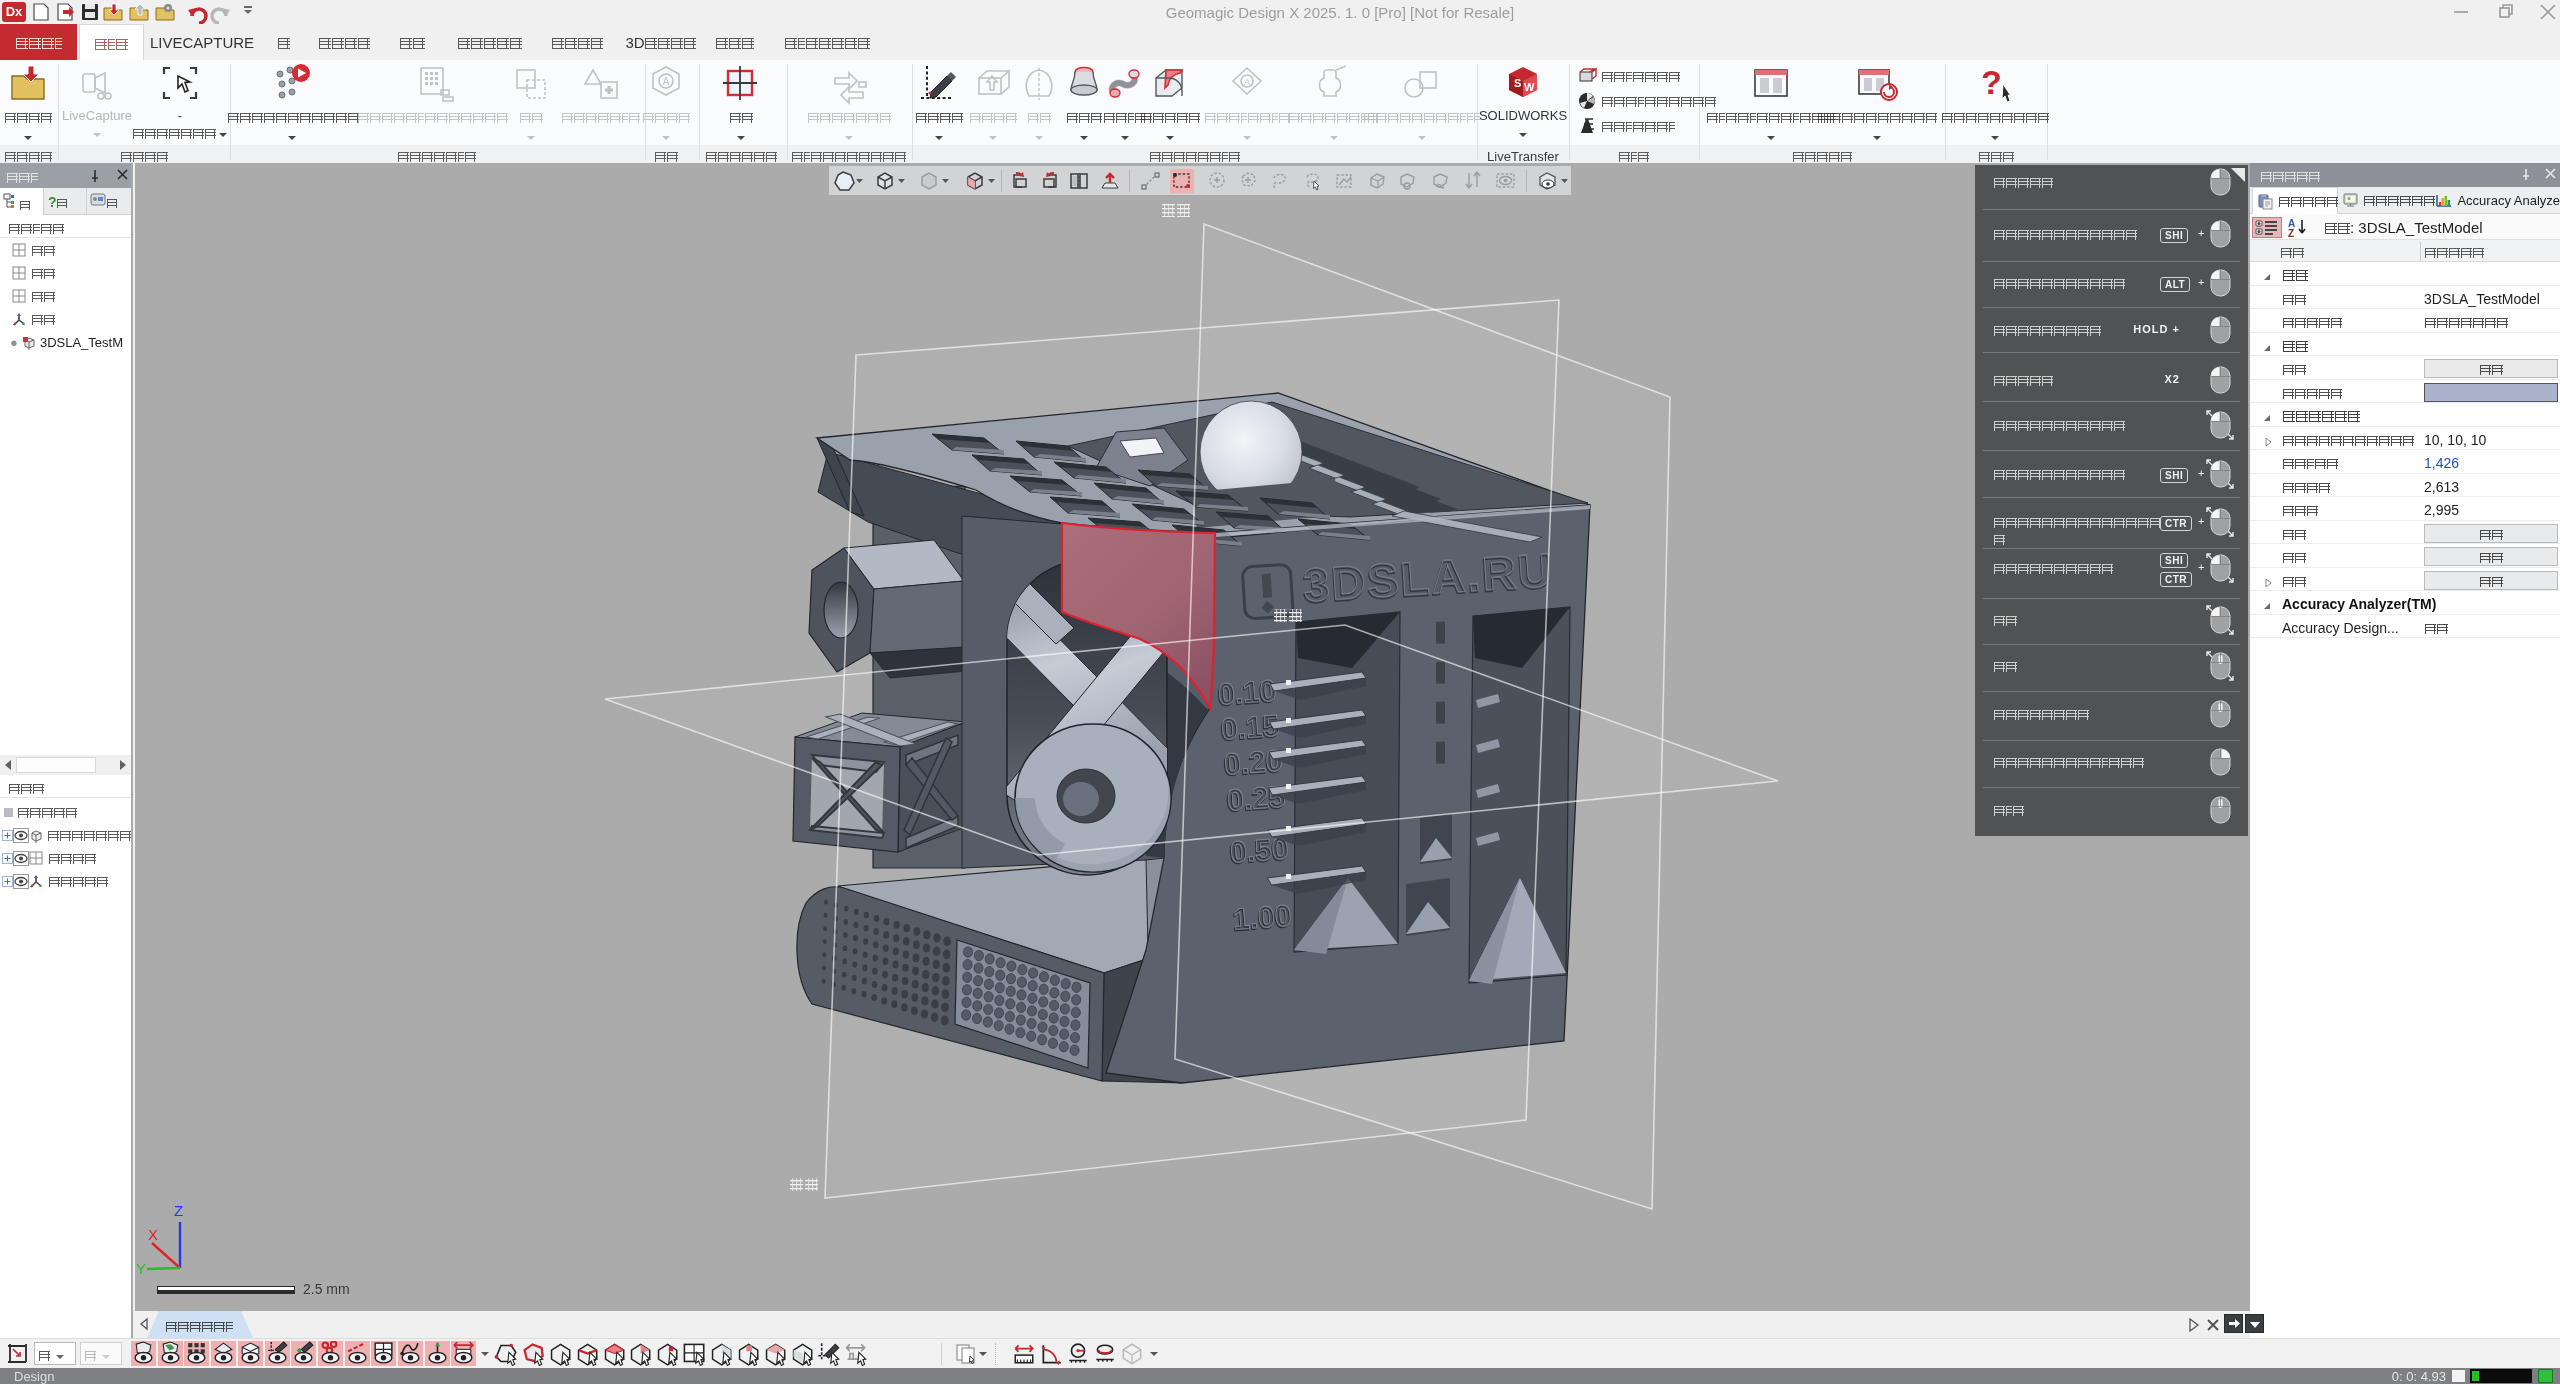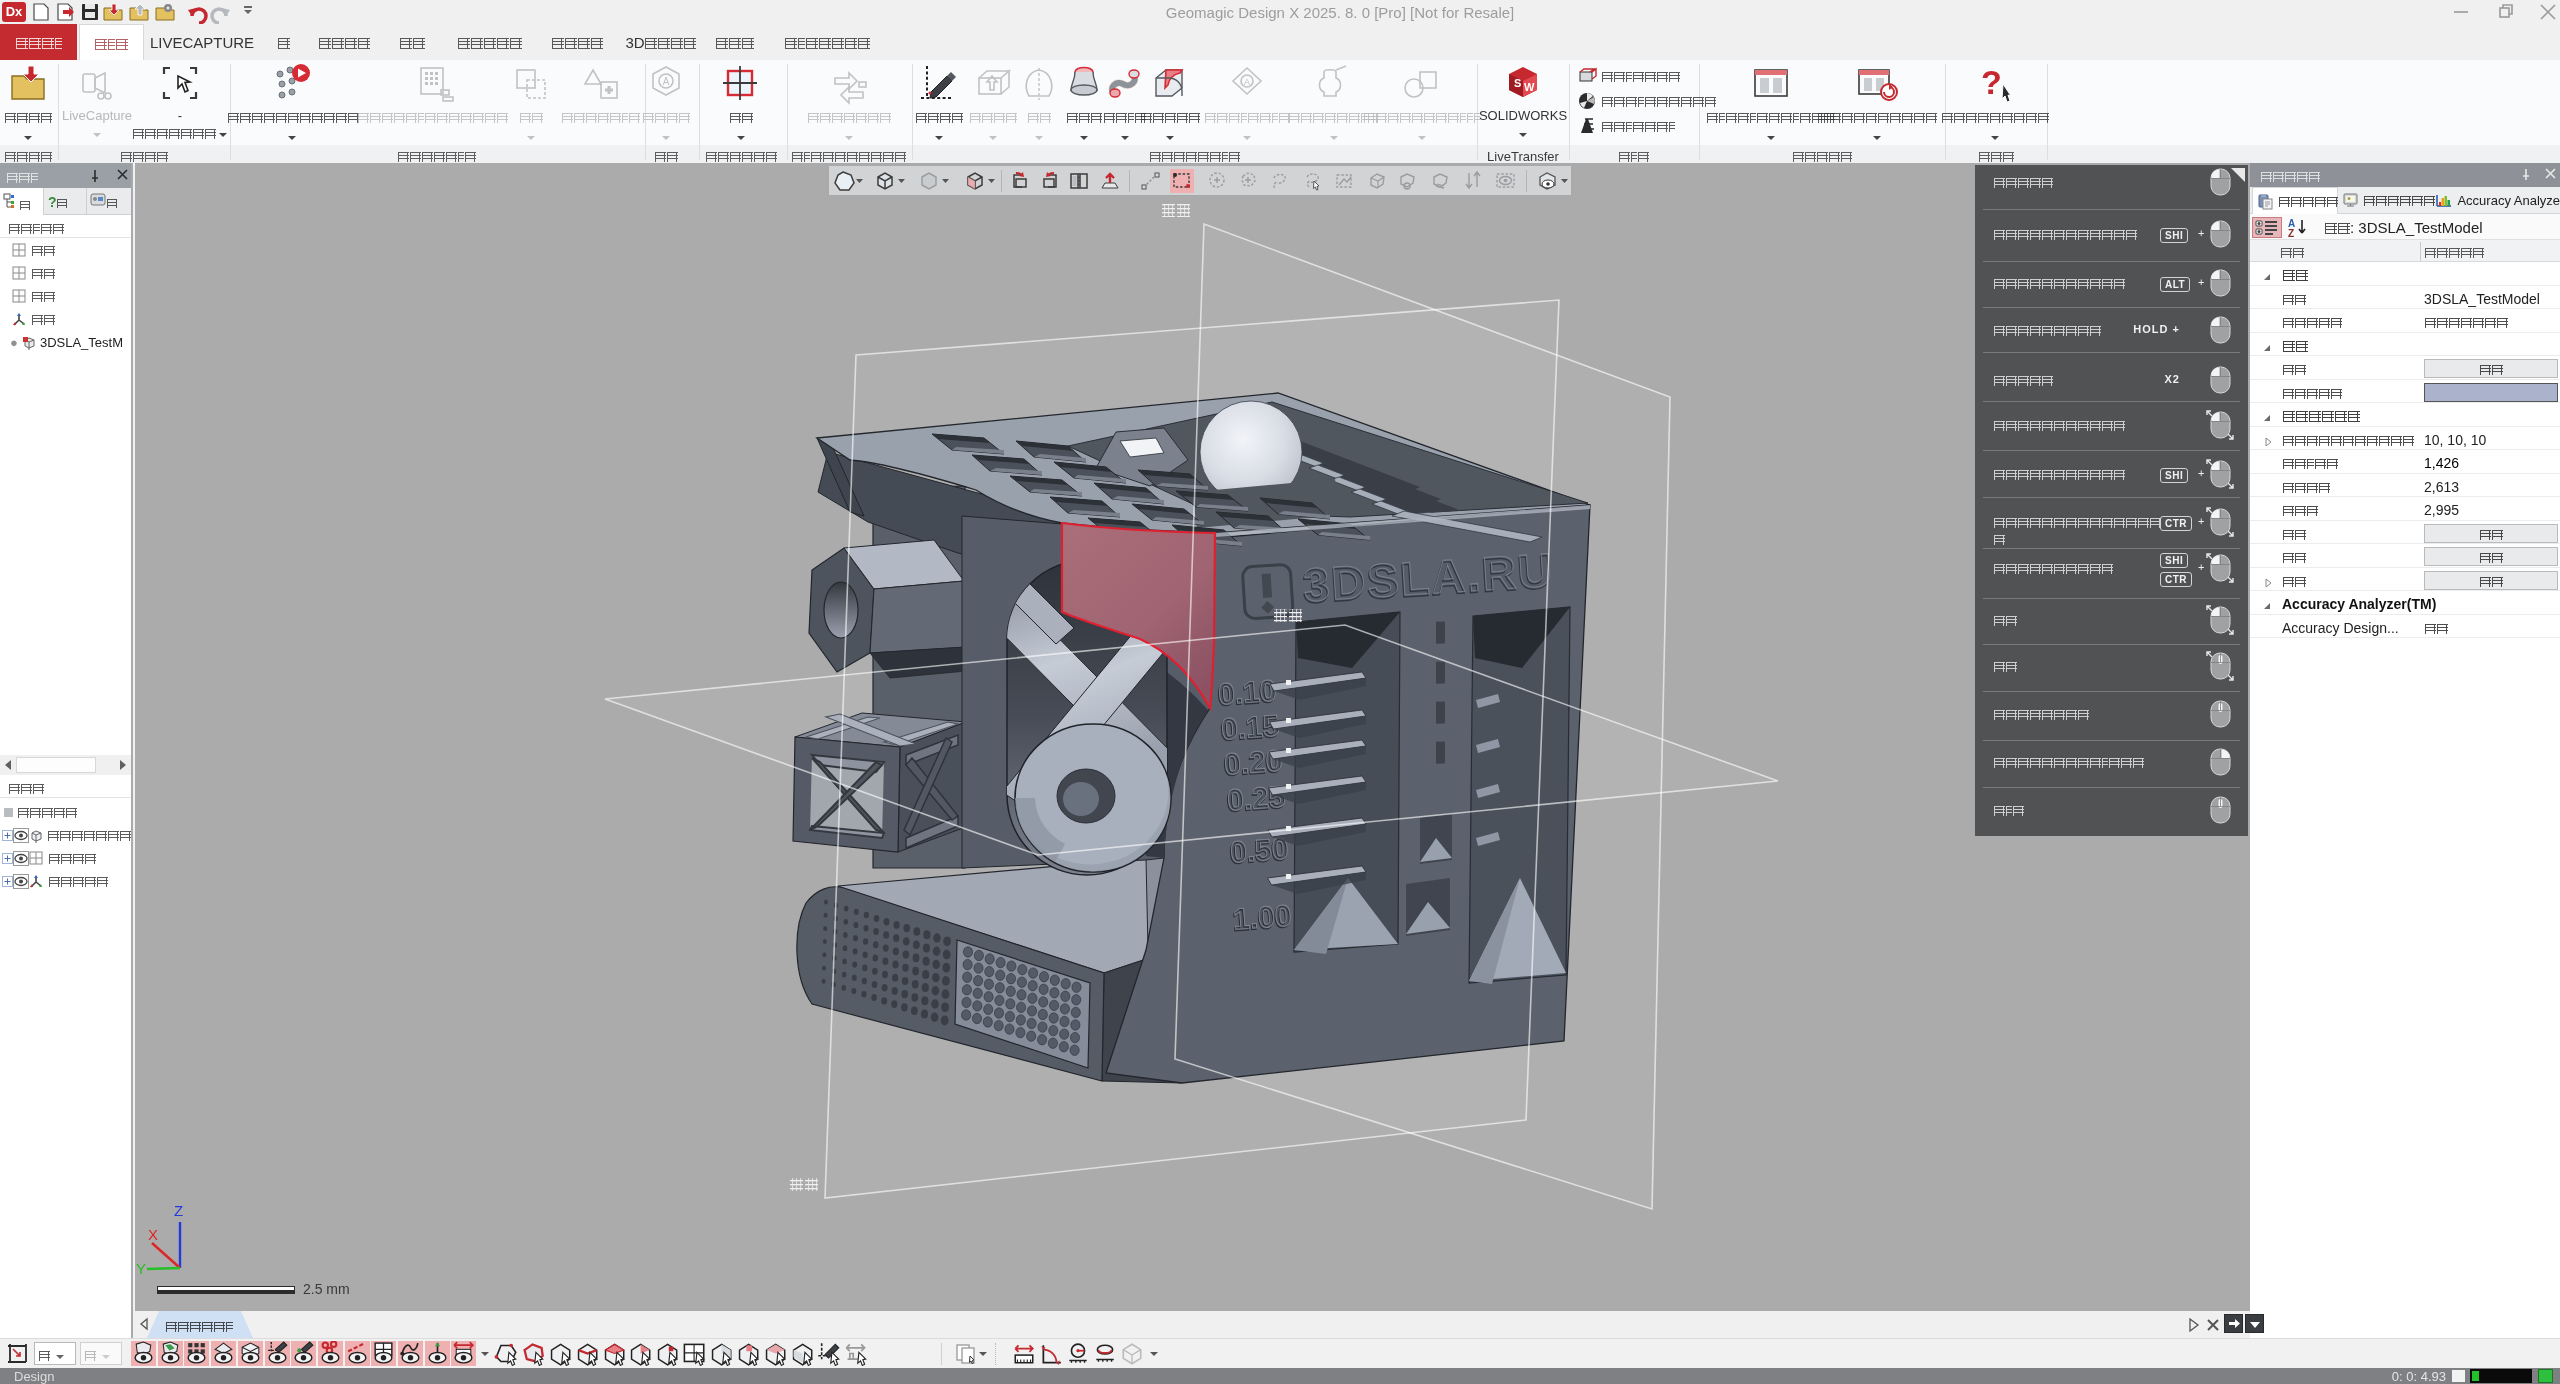--- a/index.html
+++ b/index.html
@@ -31,21 +31,21 @@
 <path d="M108 15 v-6 h-3 l5-5 5 5 h-3 v6 z" fill="#b5b9be" stroke="#fff" stroke-width="0.8"></path>
 <circle cx="138" cy="8" r="4" fill="#888"></circle>
       <circle cx="138" cy="8" r="1.5" fill="#e8e8e8"></circle>
 <path d="M162 16 a7 7 0 1 1 7 7" fill="none" stroke="#c5282e" stroke-width="3.5"></path>
       <path d="M158 10 l8-2 -4 8 z" fill="#c5282e"></path>
 <path d="M196 16 a7 7 0 1 0 -7 7" fill="none" stroke="#b5b9be" stroke-width="3.5"></path>
       <path d="M200 10 l-8-2 4 8 z" fill="#b5b9be"></path>
 <path d="M214 10 h8 l-4 4 z" fill="#666"></path>
       <rect x="214" y="6" width="8" height="2" fill="#666"></rect>
 </svg>
-<div class="abs" style="left:1160px;top:4px;width:360px;text-align:center;font-size:15px;color:#9d9d9d">Geomagic Design X 2025. 8. 0 [Pro] [Not for Resale]</div>
+<div class="abs" style="left:1160px;top:4px;width:360px;text-align:center;font-size:15px;color:#9d9d9d">Geomagic Design X 2025. 1. 0 [Pro] [Not for Resale]</div>
 <svg class="abs" style="left:2440px;top:0" width="120" height="24" viewBox="0 0 120 24">
 <g stroke="#9a9a9a" stroke-width="1.6" fill="none">
 <line x1="14" y1="12" x2="28" y2="12"></line>
 <rect x="60" y="8" width="9" height="9"></rect>
         <path d="M63 8 v-3 h9 v9 h-3"></path>
 <path d="M101 5 l14 14 M115 5 l-14 14"></path>
 </g>
     </svg>
 </div>
 <div class="abs" style="left:0;top:24px;width:2560px;height:36px;background:#f0f0f0">
@@ -1149,21 +1149,21 @@
     </div>
 <div class="abs" style="left:0;top:263.5px;width:310px;height:23.5px;border-bottom:1px solid #ececec">
       <span style="position:absolute;left:14px;top:5px"><svg width="8" height="10" viewBox="0 0 8 10" style="vertical-align:-1px">
           <path d="M2 1 l5 4 -5 4 z" fill="none" stroke="#888"></path>
         </svg></span>
       <span style="position:absolute;left:32px;top:4px;white-space:nowrap;display:inline-block;width:138px;overflow:hidden"><span style="letter-spacing:0"><i class="k" style="width:11px;height:10px;color:#222;vertical-align:-1px"></i><i class="k" style="width:11px;height:10px;color:#222;vertical-align:-1px"></i><i class="k" style="width:11px;height:10px;color:#222;vertical-align:-1px"></i><i class="k" style="width:11px;height:10px;color:#222;vertical-align:-1px"></i><i class="k" style="width:11px;height:10px;color:#222;vertical-align:-1px"></i><i class="k" style="width:11px;height:10px;color:#222;vertical-align:-1px"></i><i class="k" style="width:11px;height:10px;color:#222;vertical-align:-1px"></i><i class="k" style="width:11px;height:10px;color:#222;vertical-align:-1px"></i><i class="k" style="width:11px;height:10px;color:#222;vertical-align:-1px"></i><i class="k" style="width:11px;height:10px;color:#222;vertical-align:-1px"></i><i class="k" style="width:11px;height:10px;color:#222;vertical-align:-1px"></i></span></span>
       <span style="position:absolute;left:174px;top:4px;white-space:nowrap"><span style="font-size:14px;color:#222">10, 10, 10</span></span>
     </div>
 <div class="abs" style="left:0;top:287.0px;width:310px;height:23.5px;border-bottom:1px solid #ececec">
       <span style="position:absolute;left:32px;top:4px;white-space:nowrap;display:inline-block;width:138px;overflow:hidden"><span style="letter-spacing:0"><i class="k" style="width:11px;height:10px;color:#222;vertical-align:-1px"></i><i class="k" style="width:11px;height:10px;color:#222;vertical-align:-1px"></i><i class="k" style="width:7px;height:10px;color:#222;vertical-align:-1px"></i><i class="k" style="width:11px;height:10px;color:#222;vertical-align:-1px"></i><i class="k" style="width:11px;height:10px;color:#222;vertical-align:-1px"></i></span></span>
-      <span style="position:absolute;left:174px;top:4px;white-space:nowrap"><span style="font-size:14px;color:#000000">1,426</span></span>
+      <span style="position:absolute;left:174px;top:4px;white-space:nowrap"><span style="font-size:14px;color:#1d4ed8">1,426</span></span>
     </div>
 <div class="abs" style="left:0;top:310.5px;width:310px;height:23.5px;border-bottom:1px solid #ececec">
       <span style="position:absolute;left:32px;top:4px;white-space:nowrap;display:inline-block;width:138px;overflow:hidden"><span style="letter-spacing:0"><i class="k" style="width:11px;height:10px;color:#222;vertical-align:-1px"></i><i class="k" style="width:11px;height:10px;color:#222;vertical-align:-1px"></i><i class="k" style="width:11px;height:10px;color:#222;vertical-align:-1px"></i><i class="k" style="width:11px;height:10px;color:#222;vertical-align:-1px"></i></span></span>
       <span style="position:absolute;left:174px;top:4px;white-space:nowrap"><span style="font-size:14px;color:#222">2,613</span></span>
     </div>
 <div class="abs" style="left:0;top:334.0px;width:310px;height:23.5px;border-bottom:1px solid #ececec">
       <span style="position:absolute;left:32px;top:4px;white-space:nowrap;display:inline-block;width:138px;overflow:hidden"><span style="letter-spacing:0"><i class="k" style="width:11px;height:10px;color:#222;vertical-align:-1px"></i><i class="k" style="width:11px;height:10px;color:#222;vertical-align:-1px"></i><i class="k" style="width:11px;height:10px;color:#222;vertical-align:-1px"></i></span></span>
       <span style="position:absolute;left:174px;top:4px;white-space:nowrap"><span style="font-size:14px;color:#222">2,995</span></span>
     </div>
 <div class="abs" style="left:0;top:357.5px;width:310px;height:23.5px;border-bottom:1px solid #ececec">

